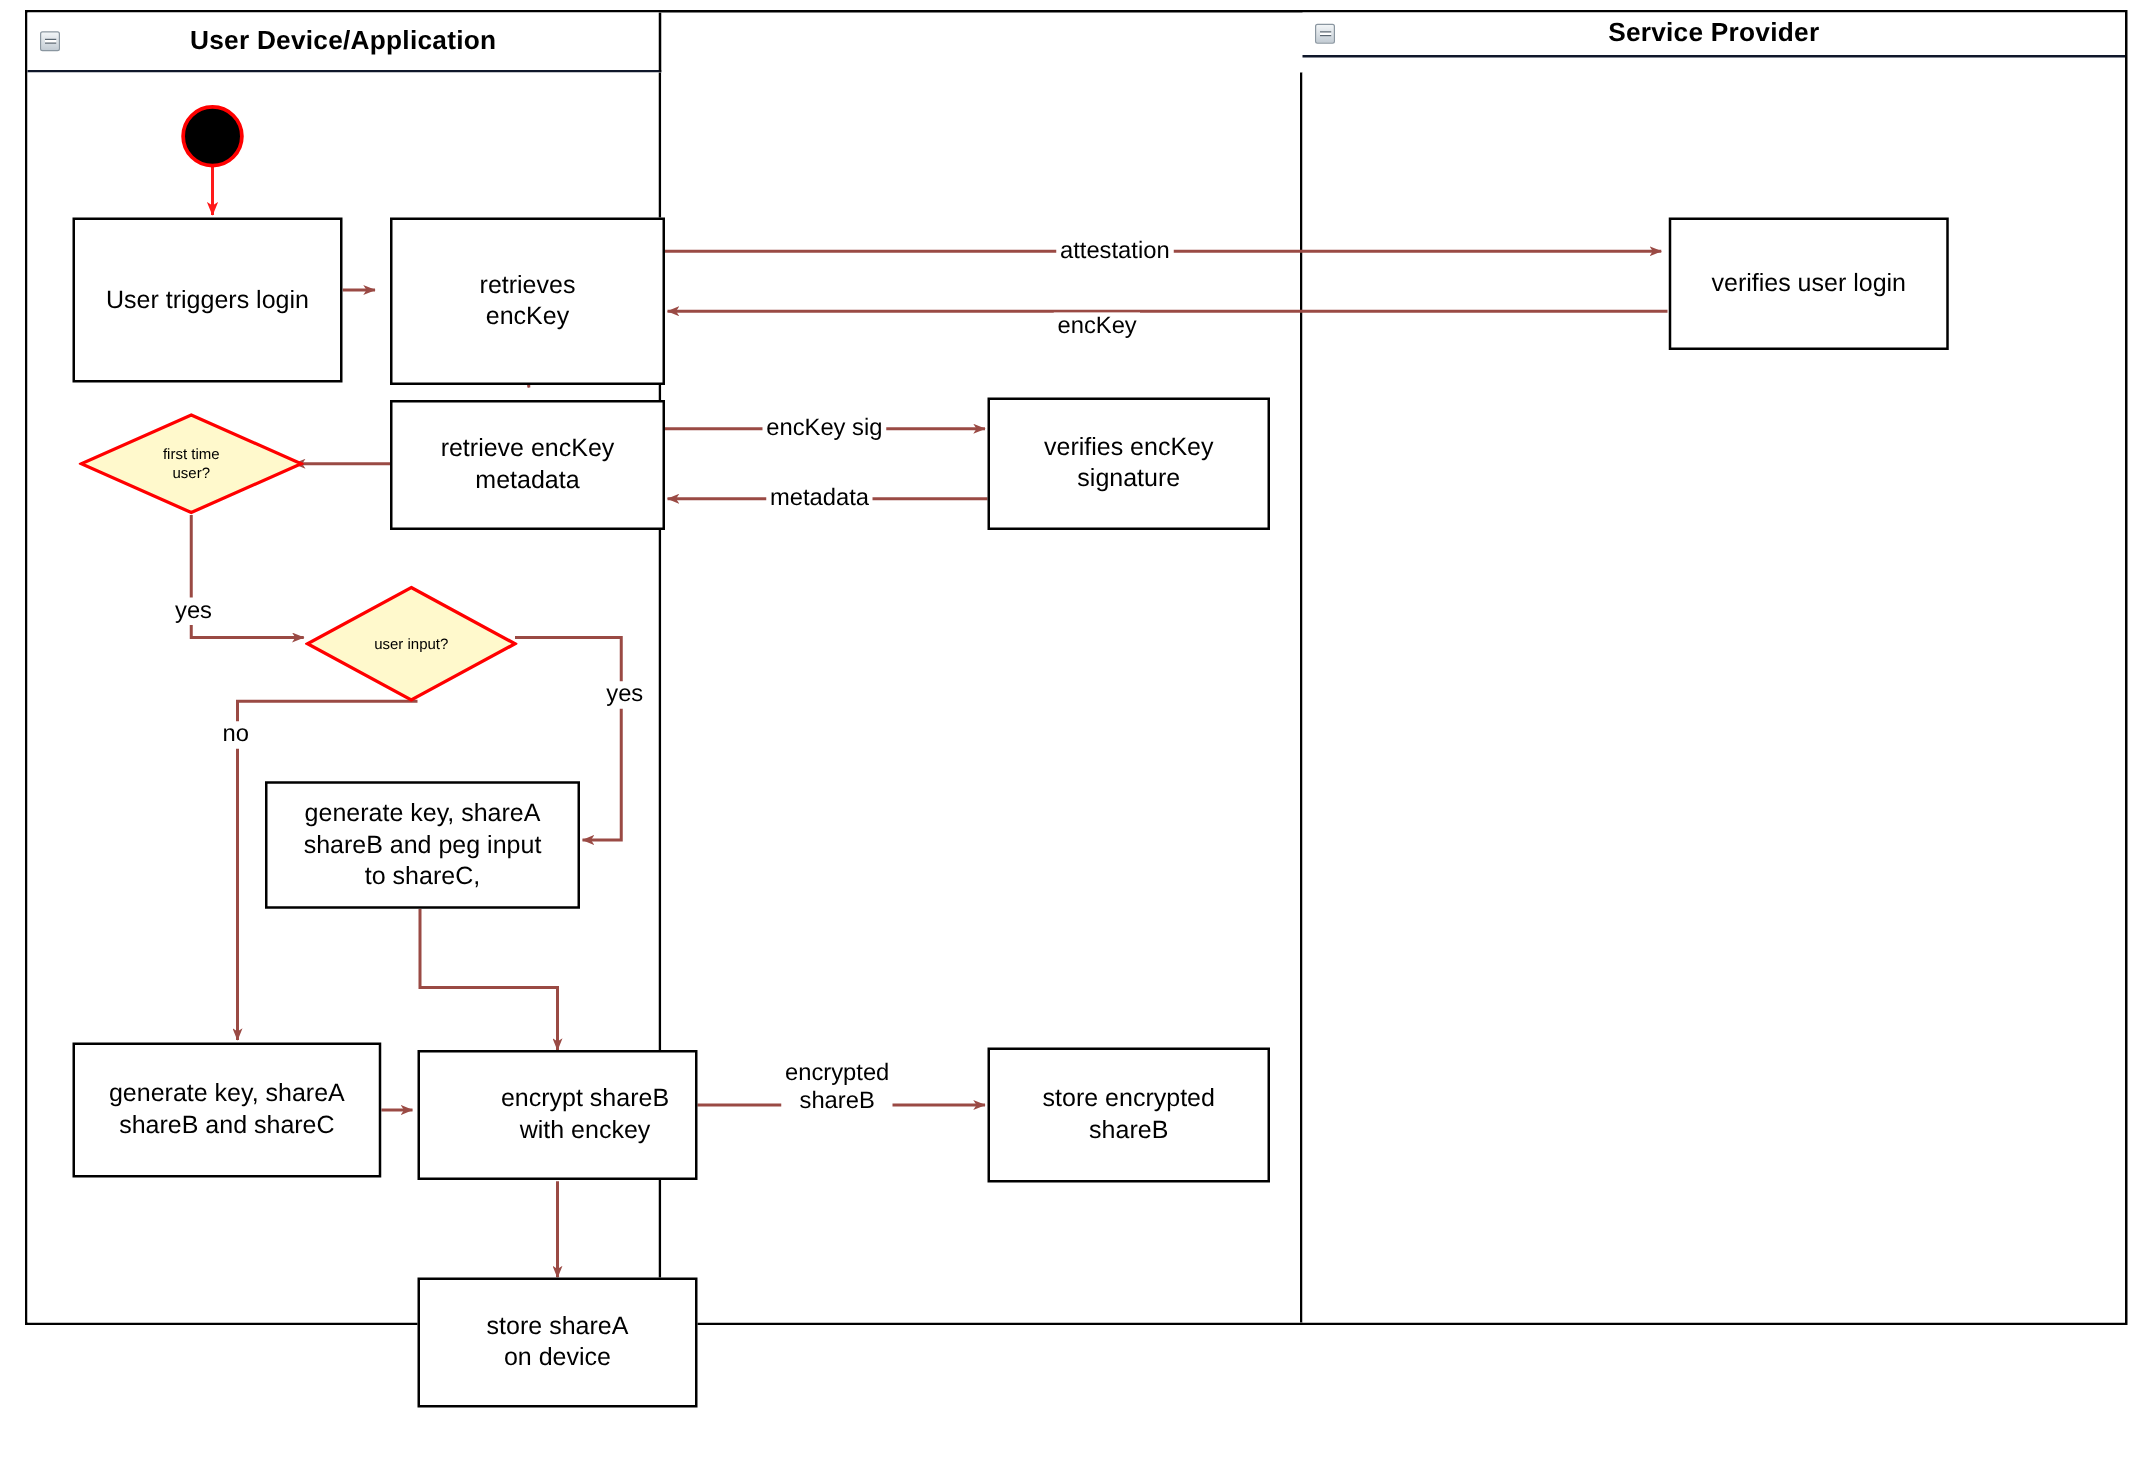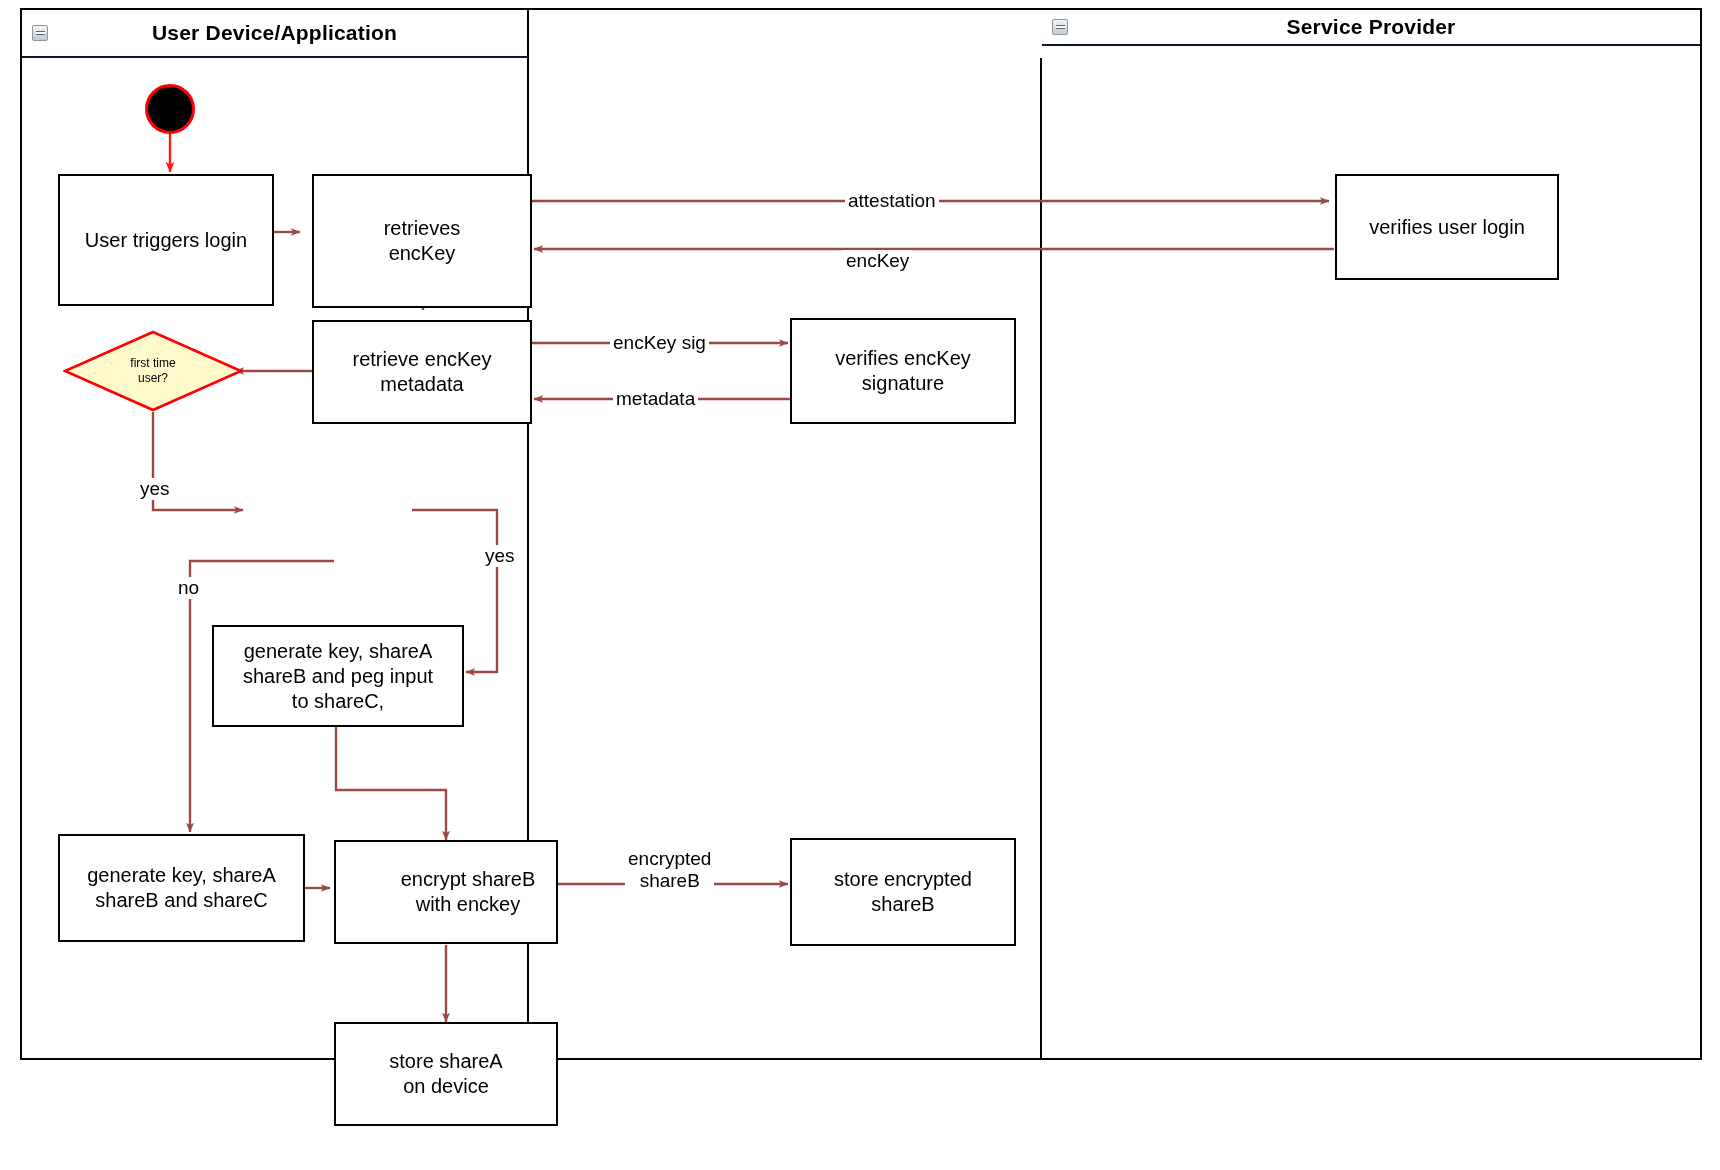--- a/index.html
+++ b/index.html
@@ -201,20 +201,26 @@
 metadata</div>
 
   <div class="decision-wrap" style="left:63px; top:330px; width:180px; height:82px;">
     <svg width="180" height="82">
       <polygon points="90,2 178,41 90,80 2,41" fill="#fff9cc" stroke="#ff0000" stroke-width="2.6"></polygon>
     </svg>
     <div class="decision-label">first time
 user?</div>
   </div>
 
+  <div class="decision-wrap" style="left:244px; top:468px; width:170px; height:94px;">
+    <svg width="170" height="94">
+      <polygon points="85,2 168,47 85,92 2,47" fill="#fff9cc" stroke="#ff0000" stroke-width="2.6"></polygon>
+    </svg>
+    <div class="decision-label">user input?</div>
+  </div>
 
   <div class="node activity" style="left:212px; top:625px; width:252px; height:102px;">generate key, shareA
 shareB and peg input
 to shareC,</div>
 
   <div class="node activity" style="left:58px; top:834px; width:247px; height:108px;">generate key, shareA
 shareB and shareC</div>
 
   <div class="node activity" style="left:334px; top:840px; width:224px; height:104px;padding-left:44px;">encrypt shareB
 with enckey</div>

